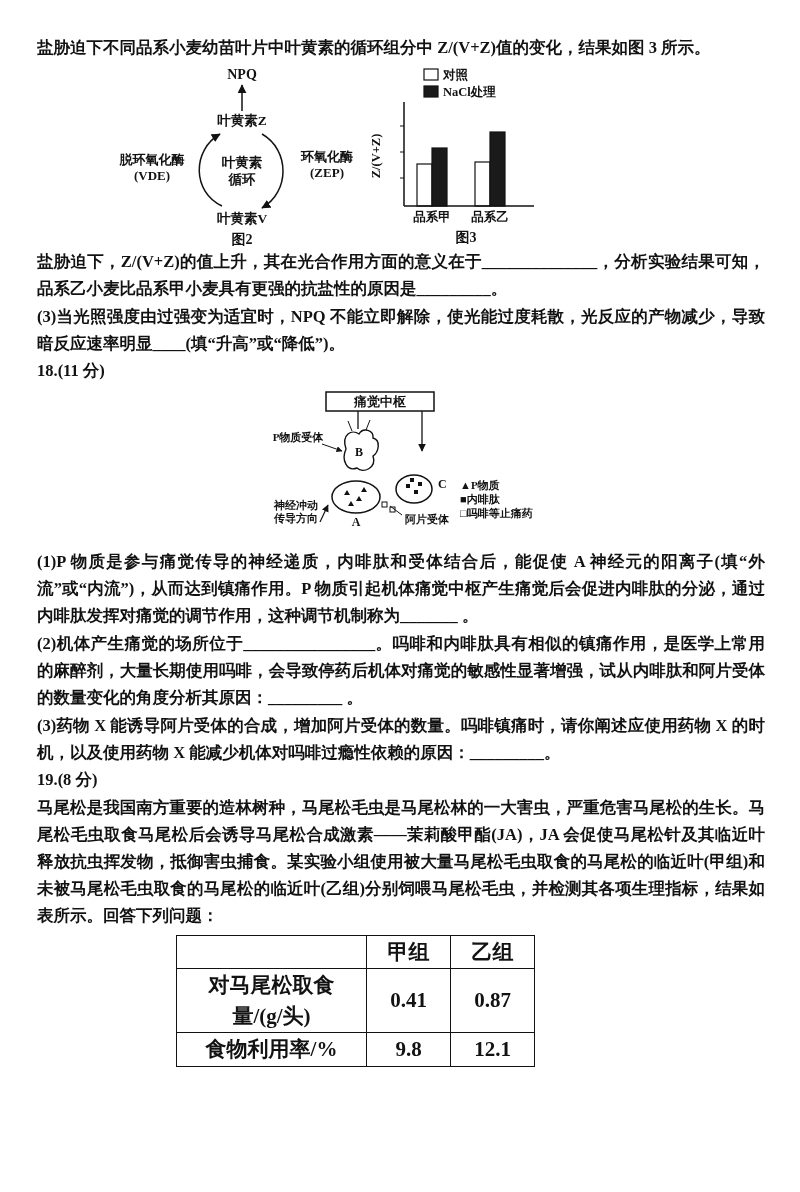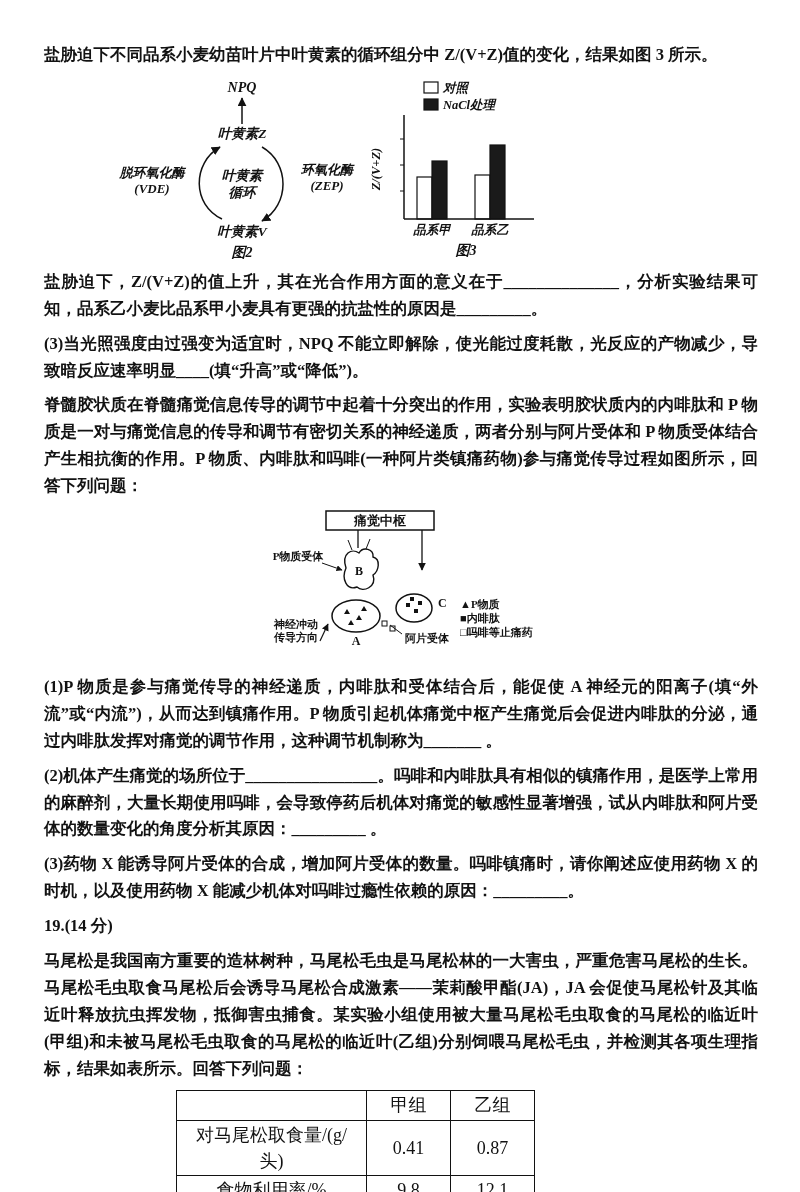--- a/index.html
+++ b/index.html
@@ -4,26 +4,26 @@
 <style>
   * { margin:0; padding:0; box-sizing:border-box; }
   html, body { background:#ffffff; }
   body {
     width:800px; height:1192px;
     font-family:"Liberation Serif","DejaVu Serif",serif;
     color:#121212; font-size:16.5px; font-weight:600;
     position:relative; overflow:hidden;
   }
   .page { padding:34px 34px 0 36px; }
-  p.t { text-align:justify; line-height:1.63; margin:8px; }
-  .figrow { display:flex; align-items:flex-end; margin:2px 0 0 78px;font-style:italic; }
+  p.t { text-align:justify; line-height:1.63; margin:1px; }
+  .figrow { display:flex; align-items:flex-end; margin:2px 0 0 78px; }
   svg { display:block; }
   svg text { font-family:"Liberation Serif","DejaVu Serif",serif; fill:#121212; font-weight:600; }
   .diag18 { margin:4px 0 2px 226px;text-decoration:underline; }
-  table.t19 { border-collapse:collapse; margin:5px 0 0 140px; font-size:18px; font-weight:400; }
+  table.t19 { border-collapse:collapse; margin:5px 0 0 140px; font-size:21px; font-weight:700; }
   table.t19 td { border:1.5px solid #121212; padding:1px 8px; text-align:center; line-height:1.45; }
   table.t19 td.lab { width:190px; }
   table.t19 td.num { width:84px; }
 </style>
 </head>
 <body>
 
 <div class="page">
 
   <p class="t">盐胁迫下不同品系小麦幼苗叶片中叶黄素的循环组分中 Z/(V+Z)值的变化，结果如图 3 所示。</p>
@@ -70,21 +70,21 @@
       <line x1="34" y1="114" x2="38" y2="114" stroke="#121212"></line>
       <text x="66" y="157" text-anchor="middle" font-size="12.5">品系甲</text>
       <text x="124" y="157" text-anchor="middle" font-size="12.5">品系乙</text>
       <text x="100" y="178" text-anchor="middle" font-size="14" font-weight="bold">图3</text>
     </svg>
   </div>
 
   <p class="t">盐胁迫下，Z/(V+Z)的值上升，其在光合作用方面的意义在于______________，分析实验结果可知，品系乙小麦比品系甲小麦具有更强的抗盐性的原因是_________。</p>
   <p class="t">(3)当光照强度由过强变为适宜时，NPQ 不能立即解除，使光能过度耗散，光反应的产物减少，导致暗反应速率明显____(填“升高”或“降低”)。</p>
 
-  <p class="t">脊髓胶状质在脊髓痛觉信息传导的调节中起着十分突出的作用，实验表明胶状质内的内啡肽和 P 物质是一对与痛觉信息的传导和调节有密切关系的神经递质，两者分别与阿片受体和 P 物质受体结合产生相抗衡的作用。P 物质、内啡肽和吗啡(一种阿片类镇痛药物)参与痛觉传导过程如图所示，回答下列问题：</p>
+  <p class="t">18.(11 分)</p>
 
   <div class="diag18">
     <svg width="312" height="158" viewBox="0 0 312 158">
       <defs>
         <marker id="ah18" markerWidth="8" markerHeight="8" refX="5.5" refY="3" orient="auto">
           <path d="M0,0 L6,3 L0,6 Z" fill="#121212"></path>
         </marker>
       </defs>
 
       <rect x="64" y="3" width="108" height="19" fill="#ffffff" stroke="#121212" stroke-width="1.5"></rect>
@@ -127,21 +127,21 @@
       <text x="198" y="100" font-size="11">▲P物质</text>
       <text x="198" y="114" font-size="11">■内啡肽</text>
       <text x="198" y="128" font-size="11">□吗啡等止痛药</text>
     </svg>
   </div>
 
   <p class="t">(1)P 物质是参与痛觉传导的神经递质，内啡肽和受体结合后，能促使 A 神经元的阳离子(填“外流”或“内流”)，从而达到镇痛作用。P 物质引起机体痛觉中枢产生痛觉后会促进内啡肽的分泌，通过内啡肽发挥对痛觉的调节作用，这种调节机制称为_______ 。</p>
   <p class="t">(2)机体产生痛觉的场所位于________________。吗啡和内啡肽具有相似的镇痛作用，是医学上常用的麻醉剂，大量长期使用吗啡，会导致停药后机体对痛觉的敏感性显著增强，试从内啡肽和阿片受体的数量变化的角度分析其原因：_________ 。</p>
   <p class="t">(3)药物 X 能诱导阿片受体的合成，增加阿片受体的数量。吗啡镇痛时，请你阐述应使用药物 X 的时机，以及使用药物 X 能减少机体对吗啡过瘾性依赖的原因：_________。</p>
 
-  <p class="t">19.(14 分)</p>
+  <p class="t">19.(8 分)</p>
   <p class="t">马尾松是我国南方重要的造林树种，马尾松毛虫是马尾松林的一大害虫，严重危害马尾松的生长。马尾松毛虫取食马尾松后会诱导马尾松合成激素——茉莉酸甲酯(JA)，JA 会促使马尾松针及其临近叶释放抗虫挥发物，抵御害虫捕食。某实验小组使用被大量马尾松毛虫取食的马尾松的临近叶(甲组)和未被马尾松毛虫取食的马尾松的临近叶(乙组)分别饲喂马尾松毛虫，并检测其各项生理指标，结果如表所示。回答下列问题：</p>
 
   <table class="t19">
     <tbody>
       <tr>
         <td class="lab"></td>
         <td class="num">甲组</td>
         <td class="num">乙组</td>
       </tr>
       <tr>

